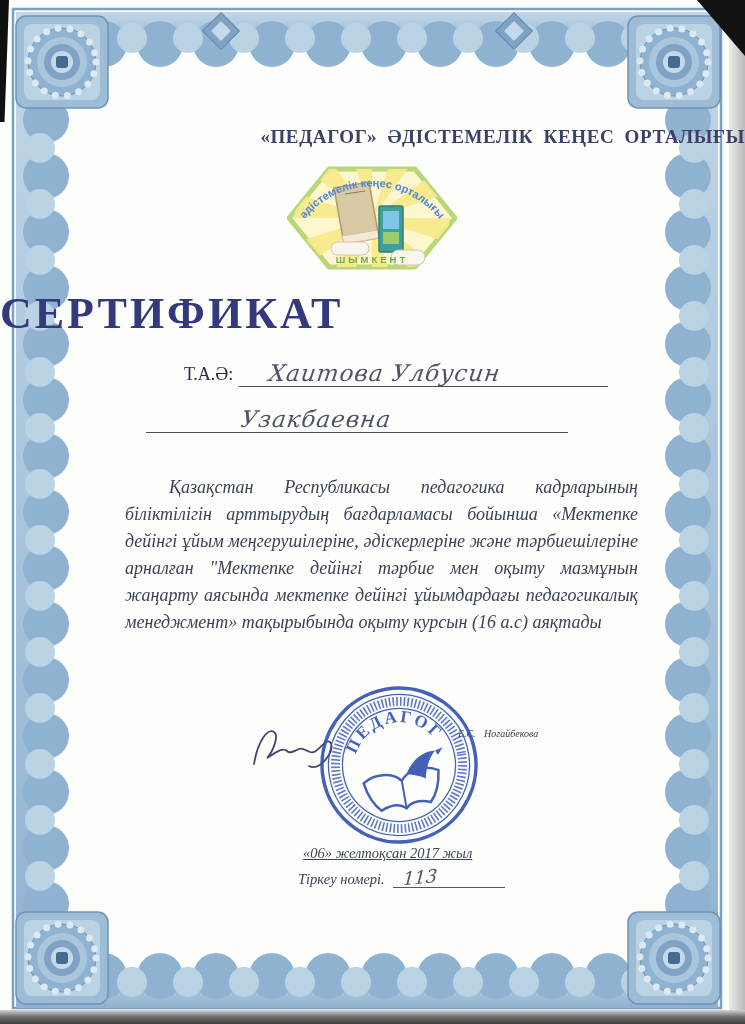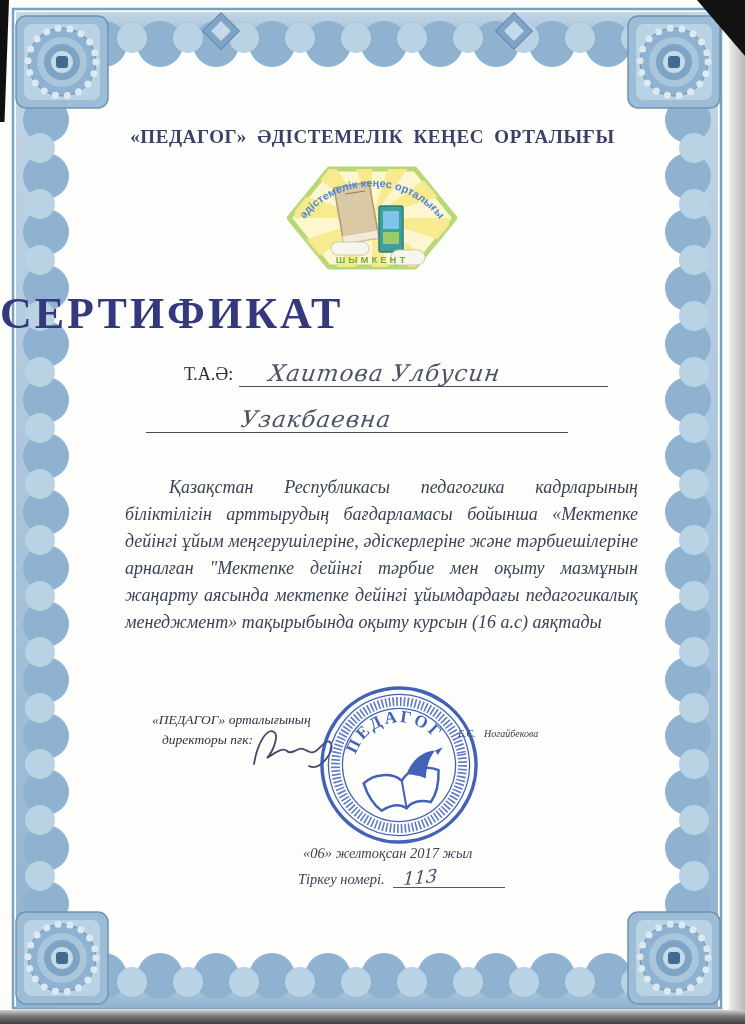--- a/index.html
+++ b/index.html
@@ -10,21 +10,21 @@
   .art-right{position:absolute;right:0;top:0;width:16px;height:100%;z-index:0;
              background:linear-gradient(to right,#ececec,#b9b9b9);}
   .art-bottom{position:absolute;left:0;bottom:0;width:100%;height:14px;z-index:6;
               background:linear-gradient(#d2d2d2,#757575 45%,#3f3f3f);}
   .art-tl{position:absolute;left:0;top:0;width:9px;height:122px;background:#101010;z-index:6;
           clip-path:polygon(0 0,100% 0,50% 100%,0 100%);}
   .art-tr{position:absolute;right:0;top:0;width:48px;height:56px;background:#121212;z-index:6;
           clip-path:polygon(0 0,100% 0,100% 100%);}
   
   .content{position:absolute;left:0;top:0;width:100%;height:100%;z-index:3;}
-  .header-title{position:absolute;top:126px;left:0;right:0;text-align:center;
+  .header-title{position:absolute;top:126px;left:0;right:0;text-align:right;
                 font-weight:bold;font-size:19px;letter-spacing:.6px;word-spacing:5px;color:#3a4066;}
   .logo{position:absolute;left:287px;top:164px;}
   .cert-title{position:absolute;top:288px;left:0;right:0;margin:0;text-align:left;
               font-size:44px;font-weight:bold;letter-spacing:3px;color:#34387c;}
   .recipient-row{position:absolute;display:flex;align-items:flex-end;}
   .row1{left:148px;top:356px;width:424px;margin-left:36px;}
   .row2{left:140px;top:402px;width:428px;}
   .recipient-label{font-size:18px;color:#2b3040;padding-bottom:2px;}
   .write-line{flex:1;border-bottom:1.6px solid #4a4d55;margin-left:6px;min-height:30px;
               display:flex;align-items:flex-end;}
@@ -34,21 +34,21 @@
   .row2 .hand{padding-left:95px;letter-spacing:1px;}
   .body-par{position:absolute;left:117px;top:466px;width:513px;font-style:italic;
             font-size:18px;line-height:1.5;text-align:justify;text-indent:44px;color:#3a4254;margin:8px;}
   .sig-org{position:absolute;left:152px;top:710px;font-style:italic;font-size:13.5px;
            color:#2e3343;line-height:1.5;}
   .sig-org .l2{padding-left:10px;}
   .squiggle{position:absolute;left:246px;top:722px;}
   .director-name{position:absolute;left:458px;top:728px;font-style:italic;font-size:10px;
                  color:#333a4a;word-spacing:6px;}
   .stamp{position:absolute;left:317px;top:683px;opacity:.9;transform:rotate(-10deg);z-index:4;}
-  .footer-date{position:absolute;left:303px;top:845px;font-style:italic;font-size:14.5px;color:#3a4254;}
+  .footer-date{position:absolute;left:303px;top:845px;font-style:italic;font-size:14.5px;color:#3a4254;text-decoration:underline;}
   .footer-reg{position:absolute;left:298px;top:867px;display:flex;align-items:flex-end;
               font-style:italic;font-size:14.5px;color:#3a4254;}
   .reg-line{width:112px;border-bottom:1.5px solid #55585f;margin-left:8px;height:20px;
             display:flex;align-items:flex-end;}
   .reg-num{font-family:"DejaVu Serif",serif;font-style:italic;font-size:18px;color:#4d5366;
            transform:rotate(-6deg) skewX(-10deg);padding-left:10px;line-height:1;}
 </style>
 </head>
 <body>
 
@@ -154,24 +154,20 @@
       </span>
     </div>
     <div class="recipient-row row2">
       <span class="write-line">
         <span class="hand">Узакбаевна</span>
       </span>
     </div>
 
     <p class="body-par">Қазақстан Республикасы педагогика кадрларының біліктілігін арттырудың бағдарламасы бойынша «Мектепке дейінгі ұйым меңгерушілеріне, әдіскерлеріне және тәрбиешілеріне арналған "Мектепке дейінгі тәрбие мен оқыту мазмұнын жаңарту аясында мектепке дейінгі ұйымдардағы педагогикалық менеджмент» тақырыбында оқыту курсын (16 а.с) аяқтады</p>
 
-    <div class="sig-org">
-      <div class="l1">«ПЕДАГОГ» орталығының</div>
-      <div class="l2">директоры пғк:</div>
-    </div>
 
     <svg class="squiggle" width="96" height="54" viewBox="0 0 96 54">
       <path d="M8,42 C 12,18 22,6 28,10 C 33,13 28,28 21,36 C 30,30 37,25 41,29
                C 44,32 49,29 53,27 C 57,25 60,29 64,30 C 70,32 74,24 80,20
                C 85,17 88,25 83,33 C 78,41 70,48 63,44" fill="none" stroke="#44496b" stroke-width="1.8" stroke-linecap="round"></path>
     </svg>
 
     <div class="director-name">Б.С. Ногайбекова</div>
 
     <svg class="stamp" width="164" height="164" viewBox="-82 -82 164 164">

